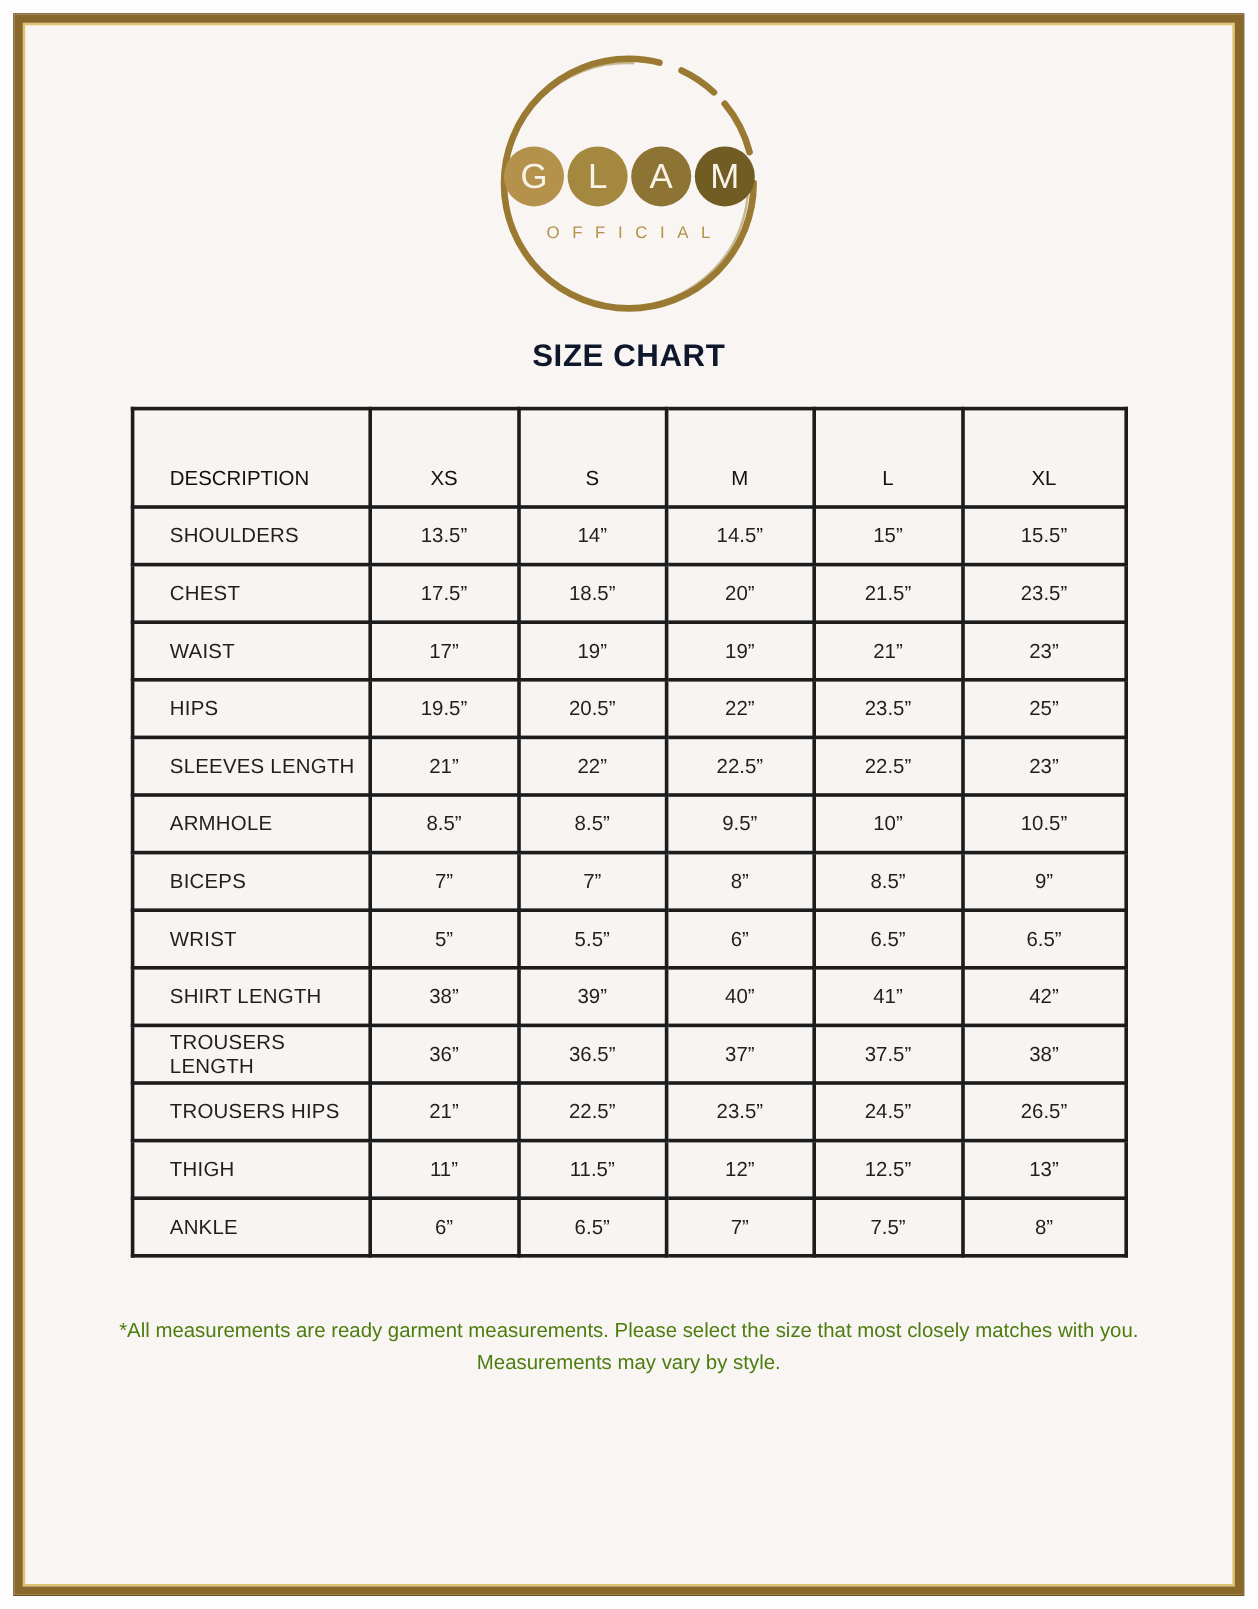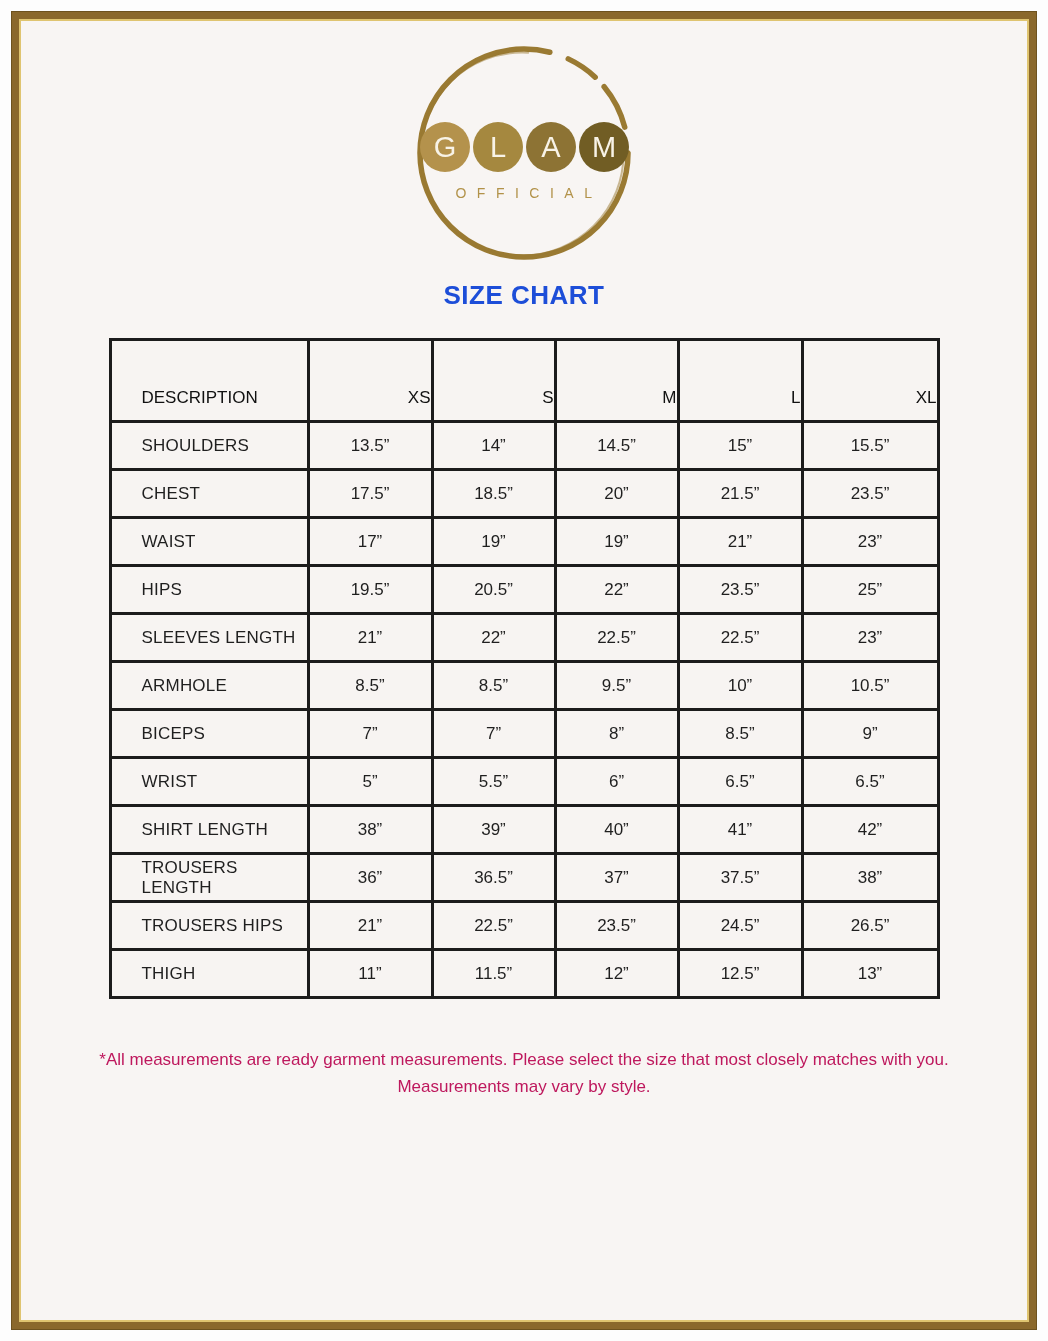--- a/index.html
+++ b/index.html
@@ -20,47 +20,47 @@
     box-shadow: inset 0 0 0 2px #dfc470, 0 0 0 1px #6d521f;
     background: #f8f5f3;
     display: flex; flex-direction: column; align-items: center;
   }
   .logo-wrap { margin-top: 21px; }
   .page-title {
     margin-top: 4px;
     font-size: 26px;
     font-weight: 700;
     letter-spacing: 0.5px;
-    color: #1d4ed8;
+    color: #0f172a;
   }
   table.size-table {
     margin-top: 27px;
     border-collapse: collapse;
     table-layout: fixed;
     width: 828px;
     background: #f7f4f2;
   }
   table.size-table td, table.size-table th {
     border: 3px solid #1c1c1c;
     color: #1f1f1f;
   }
   tr.header-row th { height: 82px; vertical-align: bottom; padding-bottom: 12px;
     font-size: 17px; font-weight: 400; color: #111; }
   tr.header-row th.label-col { text-align: left; padding-left: 30px; }
-  tr.header-row th.size-col { text-align: right; }
+  tr.header-row th.size-col { text-align: center; }
   tbody td { height: 48px; font-size: 17px; }
   td.label-cell { text-align: left; padding-left: 30px; letter-spacing: 0.2px; }
   td.value-cell { text-align: center; }
   .footer-note {
     margin-top: 47px;
     width: 900px;
     text-align: center;
     font-size: 17px;
     line-height: 1.6;
-    color: #be185d;
+    color: #4d7c0f;
   }
 </style>
 </head>
 <body>
 
 <div class="sheet">
   <div class="frame">
 
     <div class="logo-wrap">
       <svg width="235" height="232" viewBox="0 0 235 232">
@@ -194,20 +194,28 @@
             <td class="value-cell">26.5”</td>
           </tr>
           <tr>
             <td class="label-cell">THIGH</td>
             <td class="value-cell">11”</td>
             <td class="value-cell">11.5”</td>
             <td class="value-cell">12”</td>
             <td class="value-cell">12.5”</td>
             <td class="value-cell">13”</td>
           </tr>
+          <tr>
+            <td class="label-cell">ANKLE</td>
+            <td class="value-cell">6”</td>
+            <td class="value-cell">6.5”</td>
+            <td class="value-cell">7”</td>
+            <td class="value-cell">7.5”</td>
+            <td class="value-cell">8”</td>
+          </tr>
         </tbody>
     </table>
 
     <p class="footer-note">
       <span>*All measurements are ready garment measurements. Please select the size that most closely matches with you.</span><br>
       <span>Measurements may vary by style.</span>
     </p>
 
   </div>
 </div>

